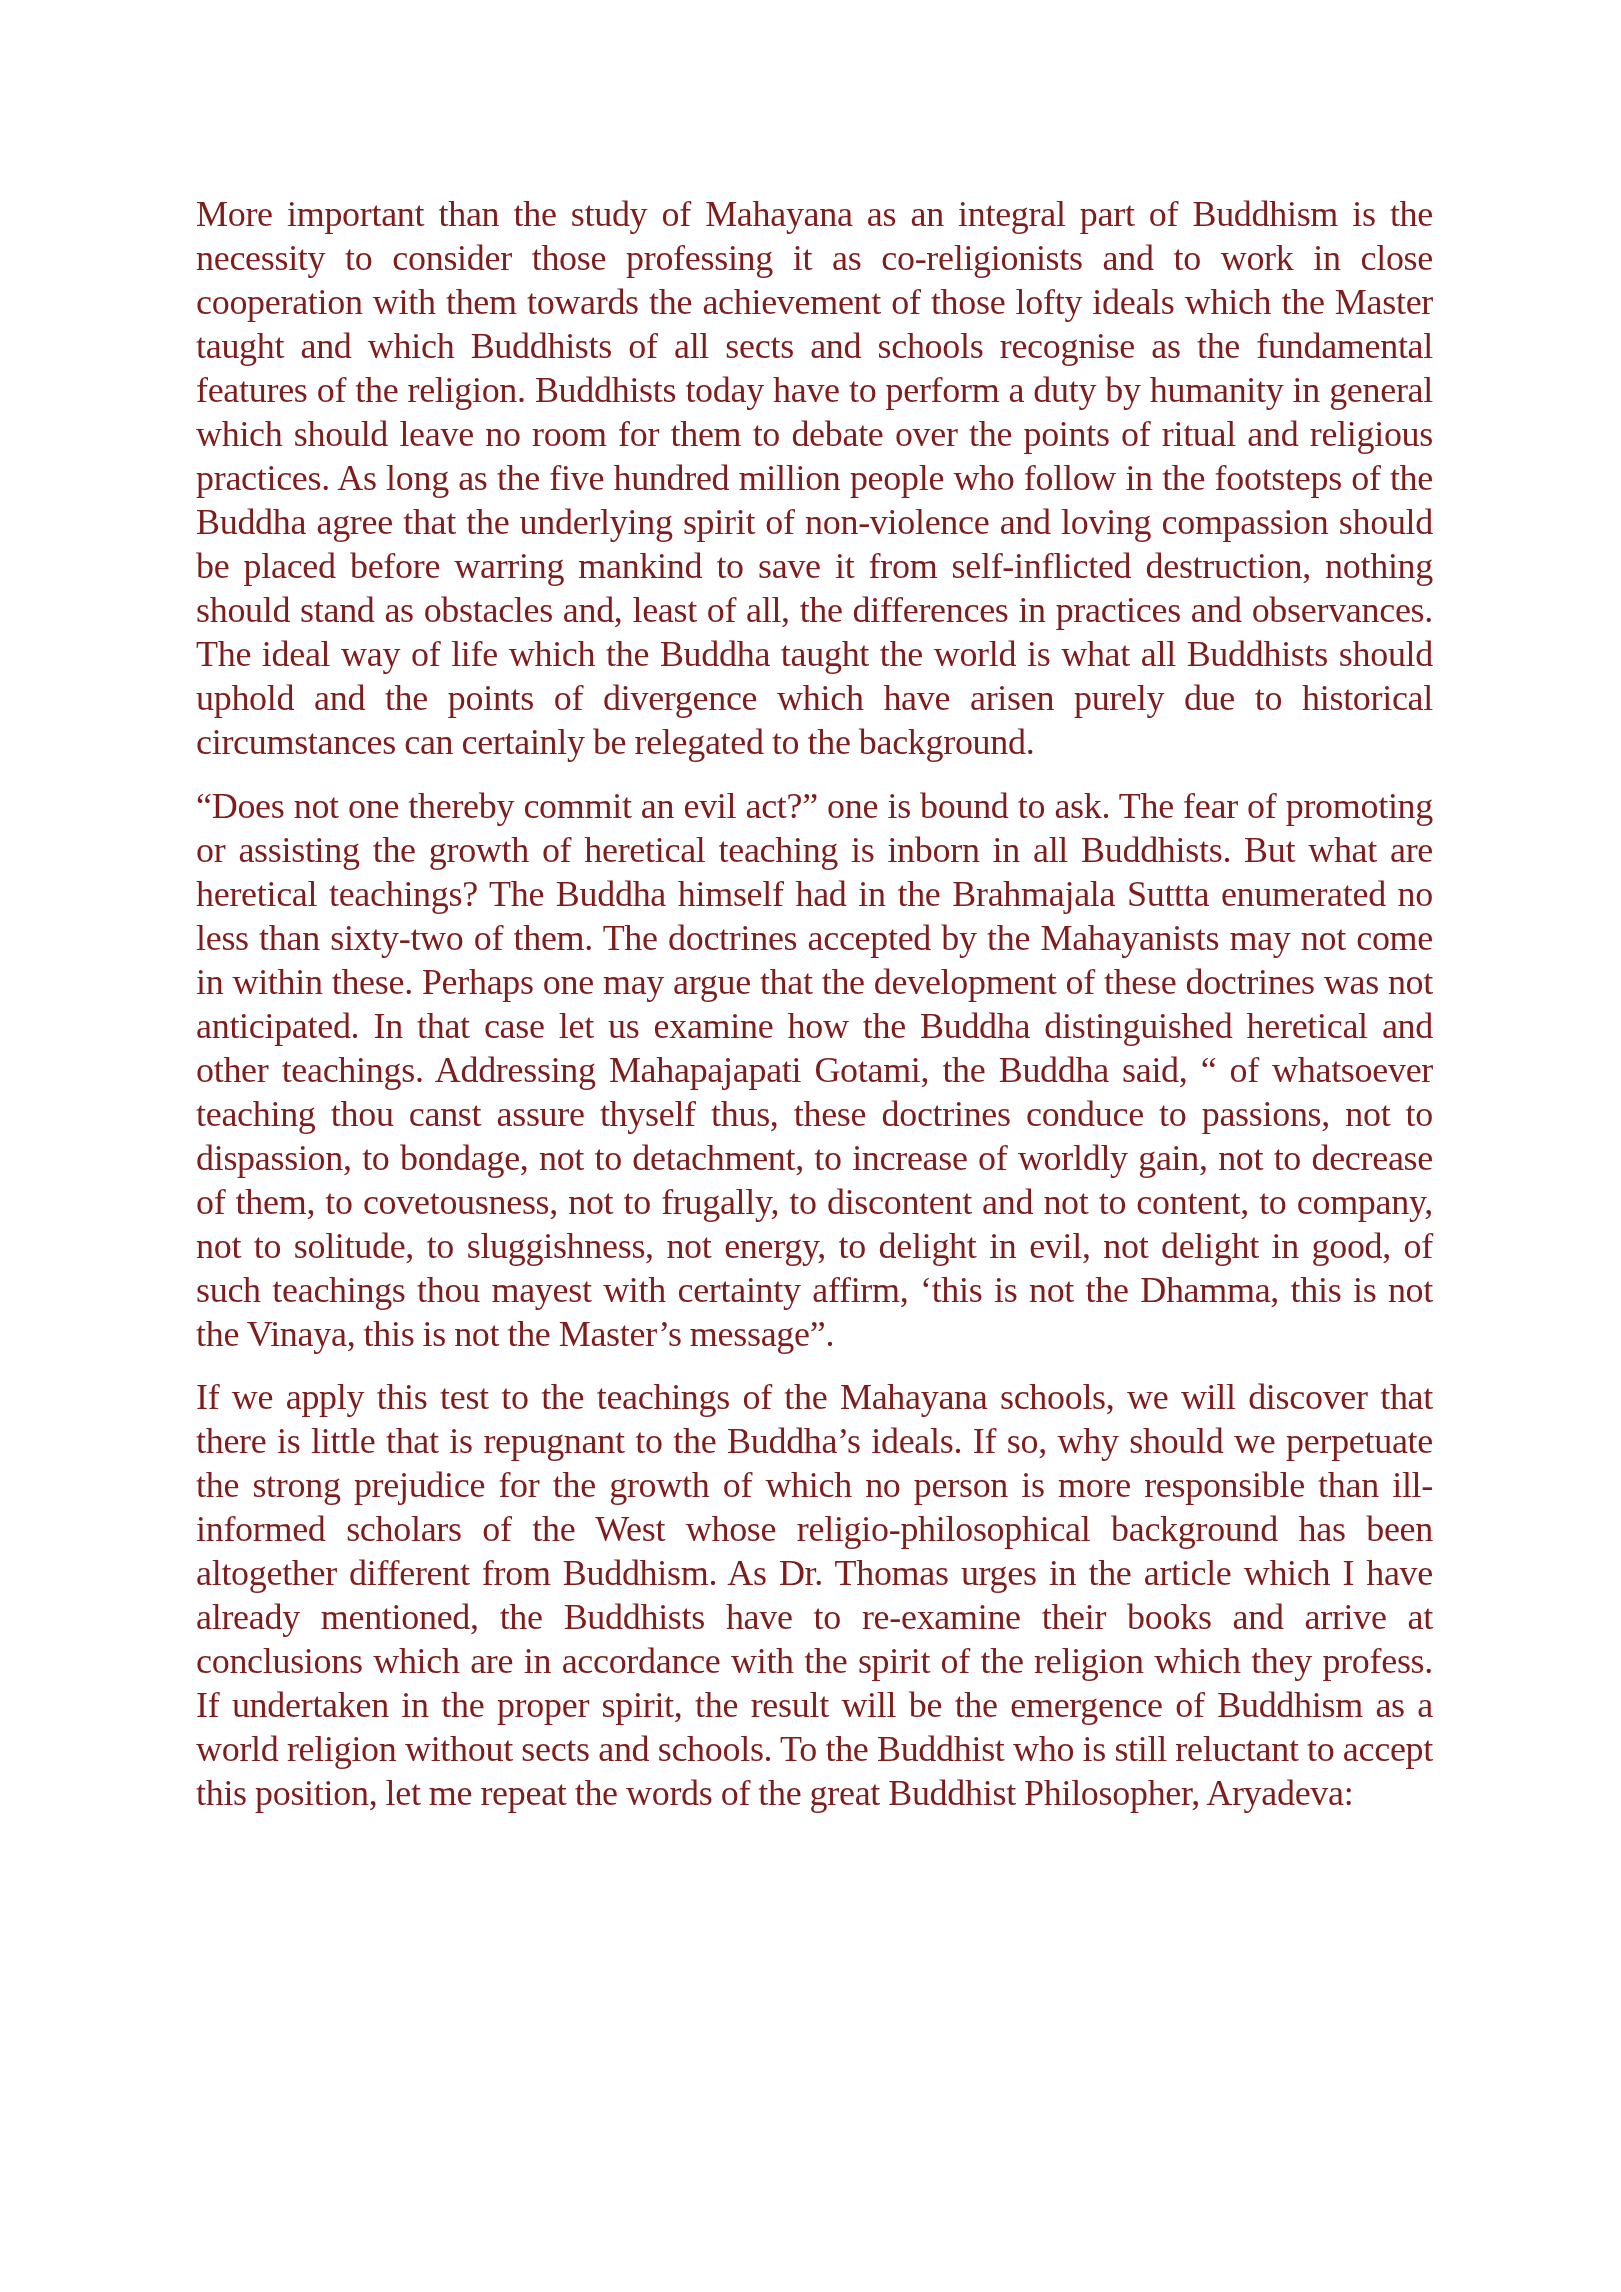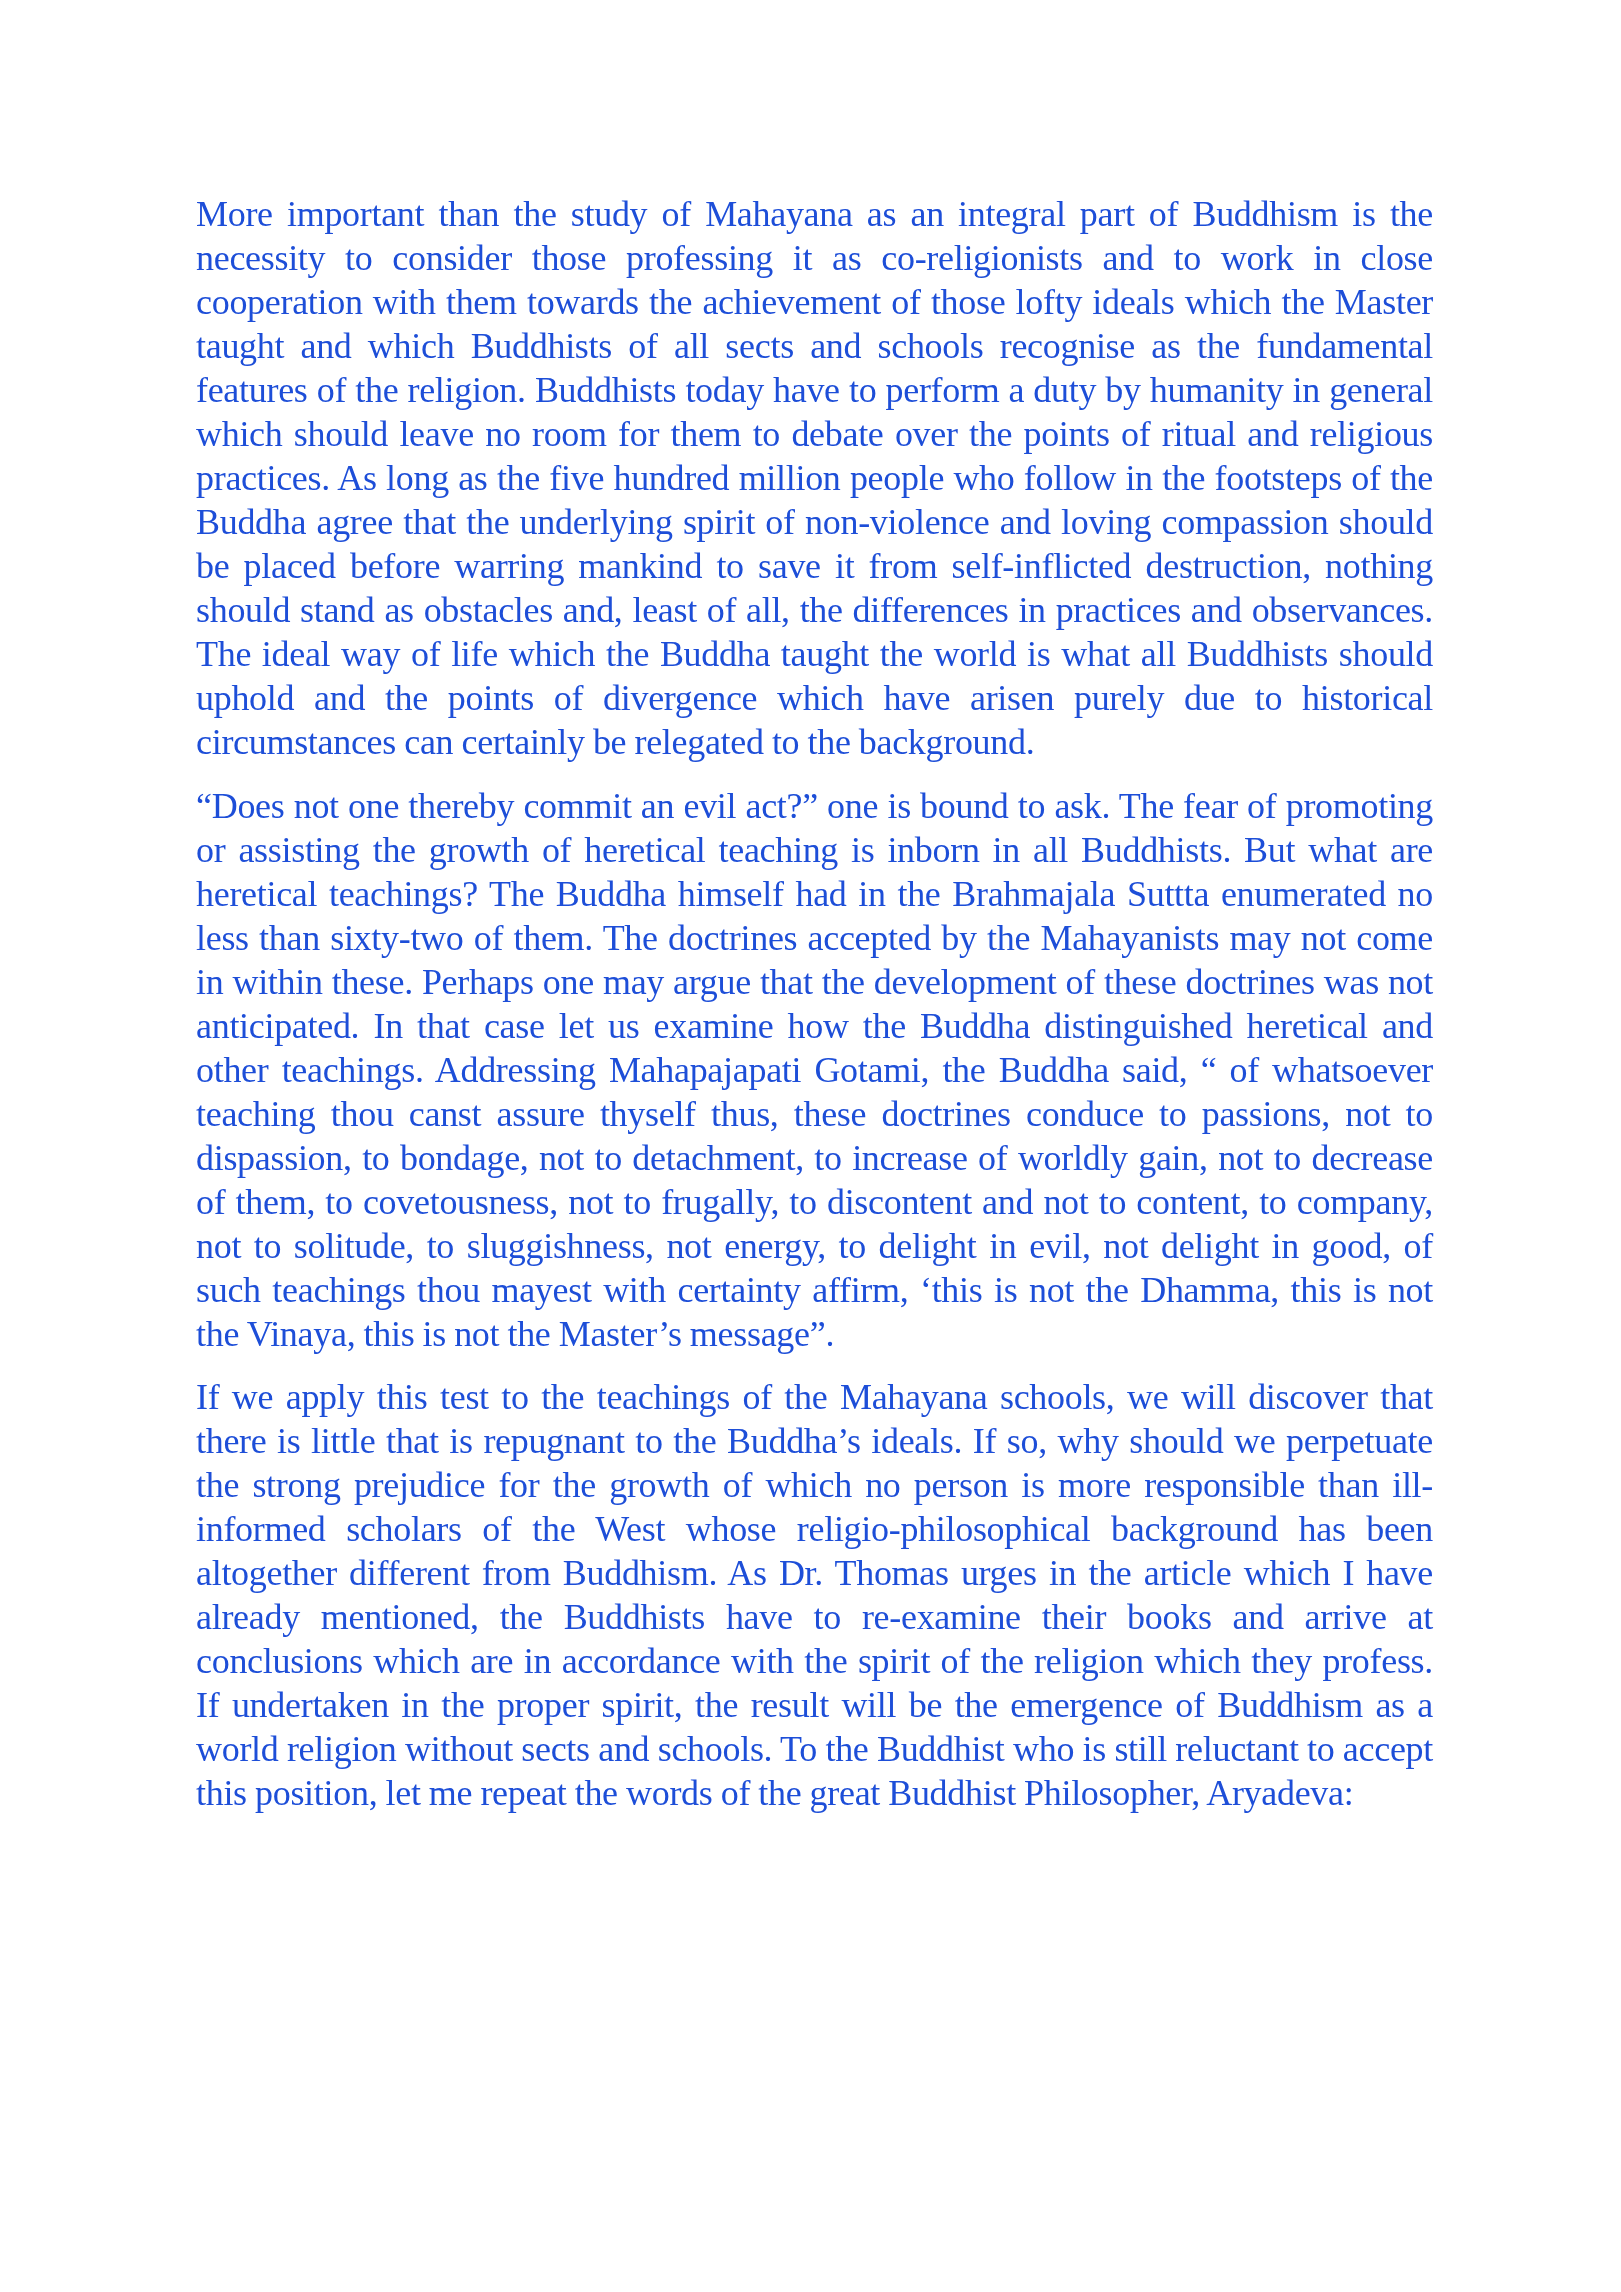--- a/index.html
+++ b/index.html
@@ -14,21 +14,21 @@
       overflow: hidden;
     }
     .page {
       position: absolute;
       left: 196px;
       top: 192px;
       width: 1237px;
       font-family: "Liberation Serif", "DejaVu Serif", serif;
       font-size: 36px;
       line-height: 44px;
-      color: #1d4ed8;
+      color: #7f1d1d;
     }
     .para {
       margin: 0 0 19.6px 0;
       text-align: justify;
       text-justify: inter-word;
       word-spacing: -0.5px;
       letter-spacing: -0.3px;
     }
     .para.last-line-left {
       text-align-last: left;

